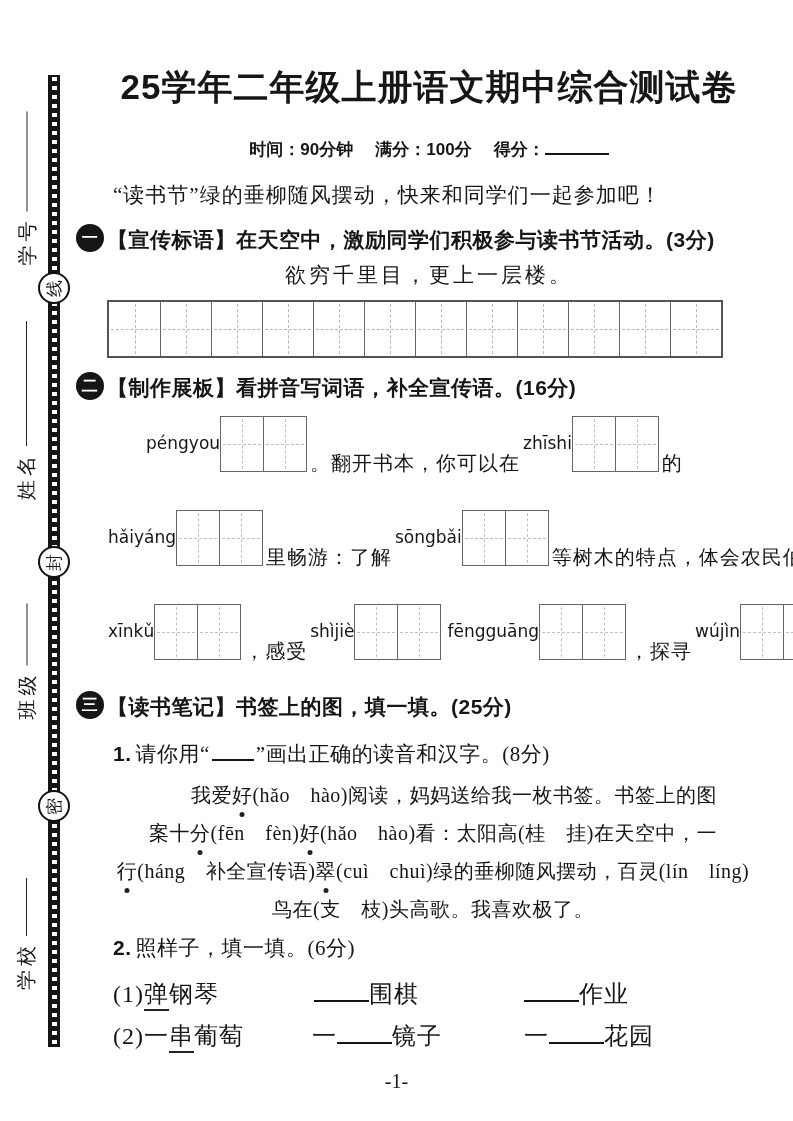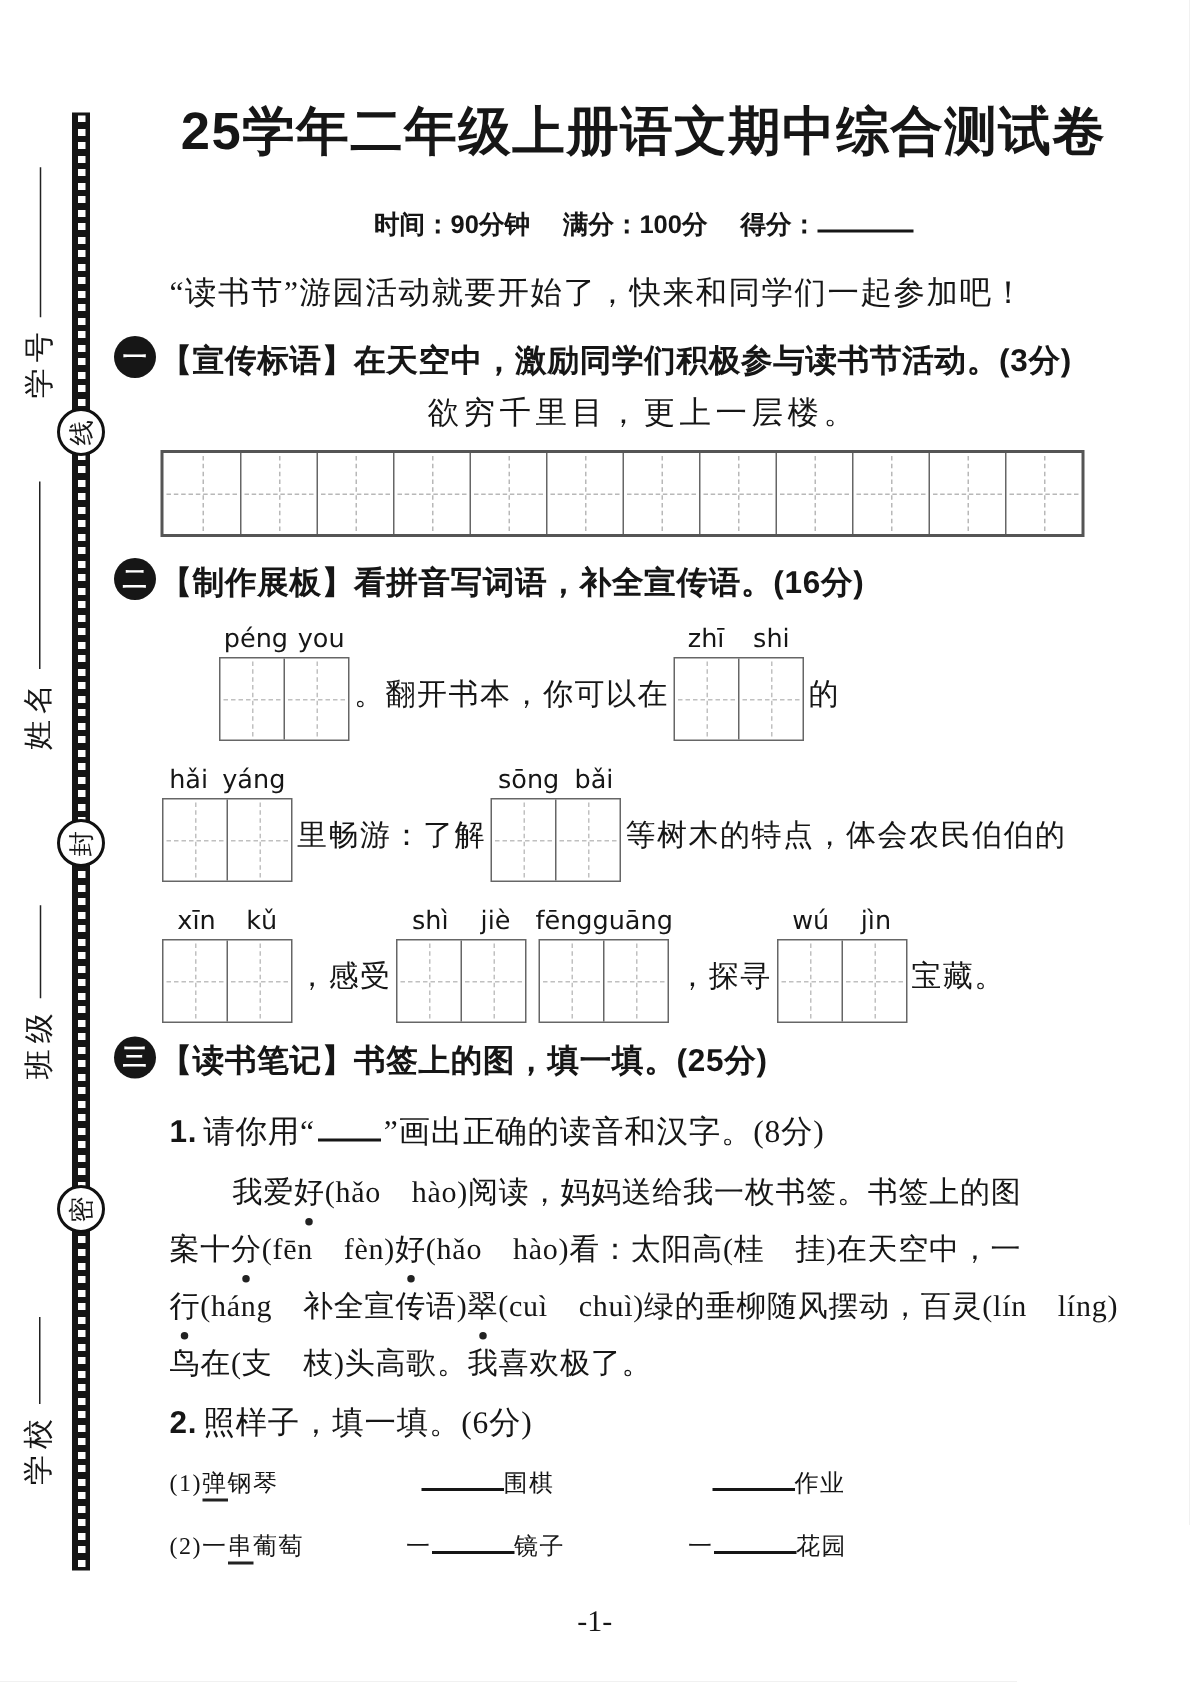--- a/index.html
+++ b/index.html
@@ -50,44 +50,44 @@
   #writing-grid{position:absolute;top:300px;left:2px;display:flex;border:2px solid #555;}
   .gcell{position:relative;width:51px;height:54px;border-left:1px solid #666;box-sizing:border-box;}
   .gcell:first-child{border-left:none;}
   .gcell::before{content:"";position:absolute;left:50%;top:2px;bottom:2px;border-left:1px dashed #b8b8b8;}
   .gcell::after{content:"";position:absolute;top:50%;left:2px;right:2px;border-top:1px dashed #b8b8b8;}
 
   .s2row{position:absolute;left:0;width:100%;display:flex;align-items:flex-start;
          font-size:20px;letter-spacing:1px;}
   .s2row.r1{top:416px;} .s2row.r2{top:510px;} .s2row.r3{top:604px;}
   .s2row > .seg{padding-top:33px;line-height:28px;white-space:pre;}
-  .bgroup{display:inline-flex;flex-direction:column;align-items:center;margin:0 3px;}
+  .bgroup{display:inline-flex;flex-direction:row;align-items:center;margin:0 3px;}
   .pins{display:flex;width:100%;justify-content:space-around;
         font-family:"DejaVu Sans",sans-serif;font-size:17px;line-height:20px;margin-bottom:2px;
         letter-spacing:0;}
   .bcells{display:flex;border:1.5px solid #666;}
   .bcell{position:relative;width:42px;height:54px;border-left:1.5px solid #666;box-sizing:content-box;}
   .bcell:first-child{border-left:none;}
   .bcell::before{content:"";position:absolute;left:50%;top:2px;bottom:2px;border-left:1px dashed #c0c0c0;}
   .bcell::after{content:"";position:absolute;top:50%;left:2px;right:2px;border-top:1px dashed #c0c0c0;}
 
   .q{position:absolute;left:8px;font-size:21px;letter-spacing:0.5px;white-space:nowrap;}
   .q1{top:738px;} .q2{top:934px;}
   .qnum{font-family:"Liberation Sans",sans-serif;font-weight:bold;margin-right:4px;}
   .q .blank{width:42px;margin:0 2px;}
 
   .passage{position:absolute;top:776px;left:8px;width:640px;font-size:20px;letter-spacing:0.5px;}
-  .pline{line-height:38px;white-space:nowrap;}
+  .pline{line-height:38px;white-space:nowrap;text-align:center;}
   .seg{white-space:pre;}
   .dot{position:relative;display:inline-block;line-height:inherit;}
   .dot::after{content:"";position:absolute;left:50%;transform:translateX(-50%);bottom:-3px;
               width:5px;height:5px;border-radius:50%;background:#222;}
   .und{display:inline-block;border-bottom:2px solid #222;line-height:1.15;}
 
-  .fillrow{position:absolute;left:8px;font-size:16px;letter-spacing:1px;white-space:nowrap;}
+  .fillrow{position:absolute;left:8px;font-size:24px;letter-spacing:1px;white-space:nowrap;}
   .f1{top:976px;} .f2{top:1018px;}
   .fillrow .blank{width:55px;}
   .gapx{display:inline-block;}
 
   .footer{position:absolute;top:1070px;left:0;width:100%;text-align:center;font-size:20px;}
 </style>
 </head>
 <body>
 
 <div class="page">
@@ -121,21 +121,21 @@
     </div>
   </div>
 
   <div class="content">
     <h1 class="title">25学年二年级上册语文期中综合测试卷</h1>
 
     <div class="meta">
       <span>时间：90分钟</span><span class="mgap"></span><span>满分：100分</span><span class="mgap"></span><span>得分：</span><span class="blank score-blank"></span>
     </div>
 
-    <div class="intro">“读书节”游园活动就要开始了，快来和同学们一起参加吧！</div>
+    <div class="intro">“读书节”绿的垂柳随风摆动，快来和同学们一起参加吧！</div>
 
     <div class="sec-head sh1">
       <span class="badge">一</span>
       <span>【宣传标语】在天空中，激励同学们积极参与读书节活动。(3分)</span>
     </div>
     <div class="poem">欲穷千里目，更上一层楼。</div>
     <div id="writing-grid">
         <div class="gcell"></div>
         <div class="gcell"></div>
         <div class="gcell"></div>

